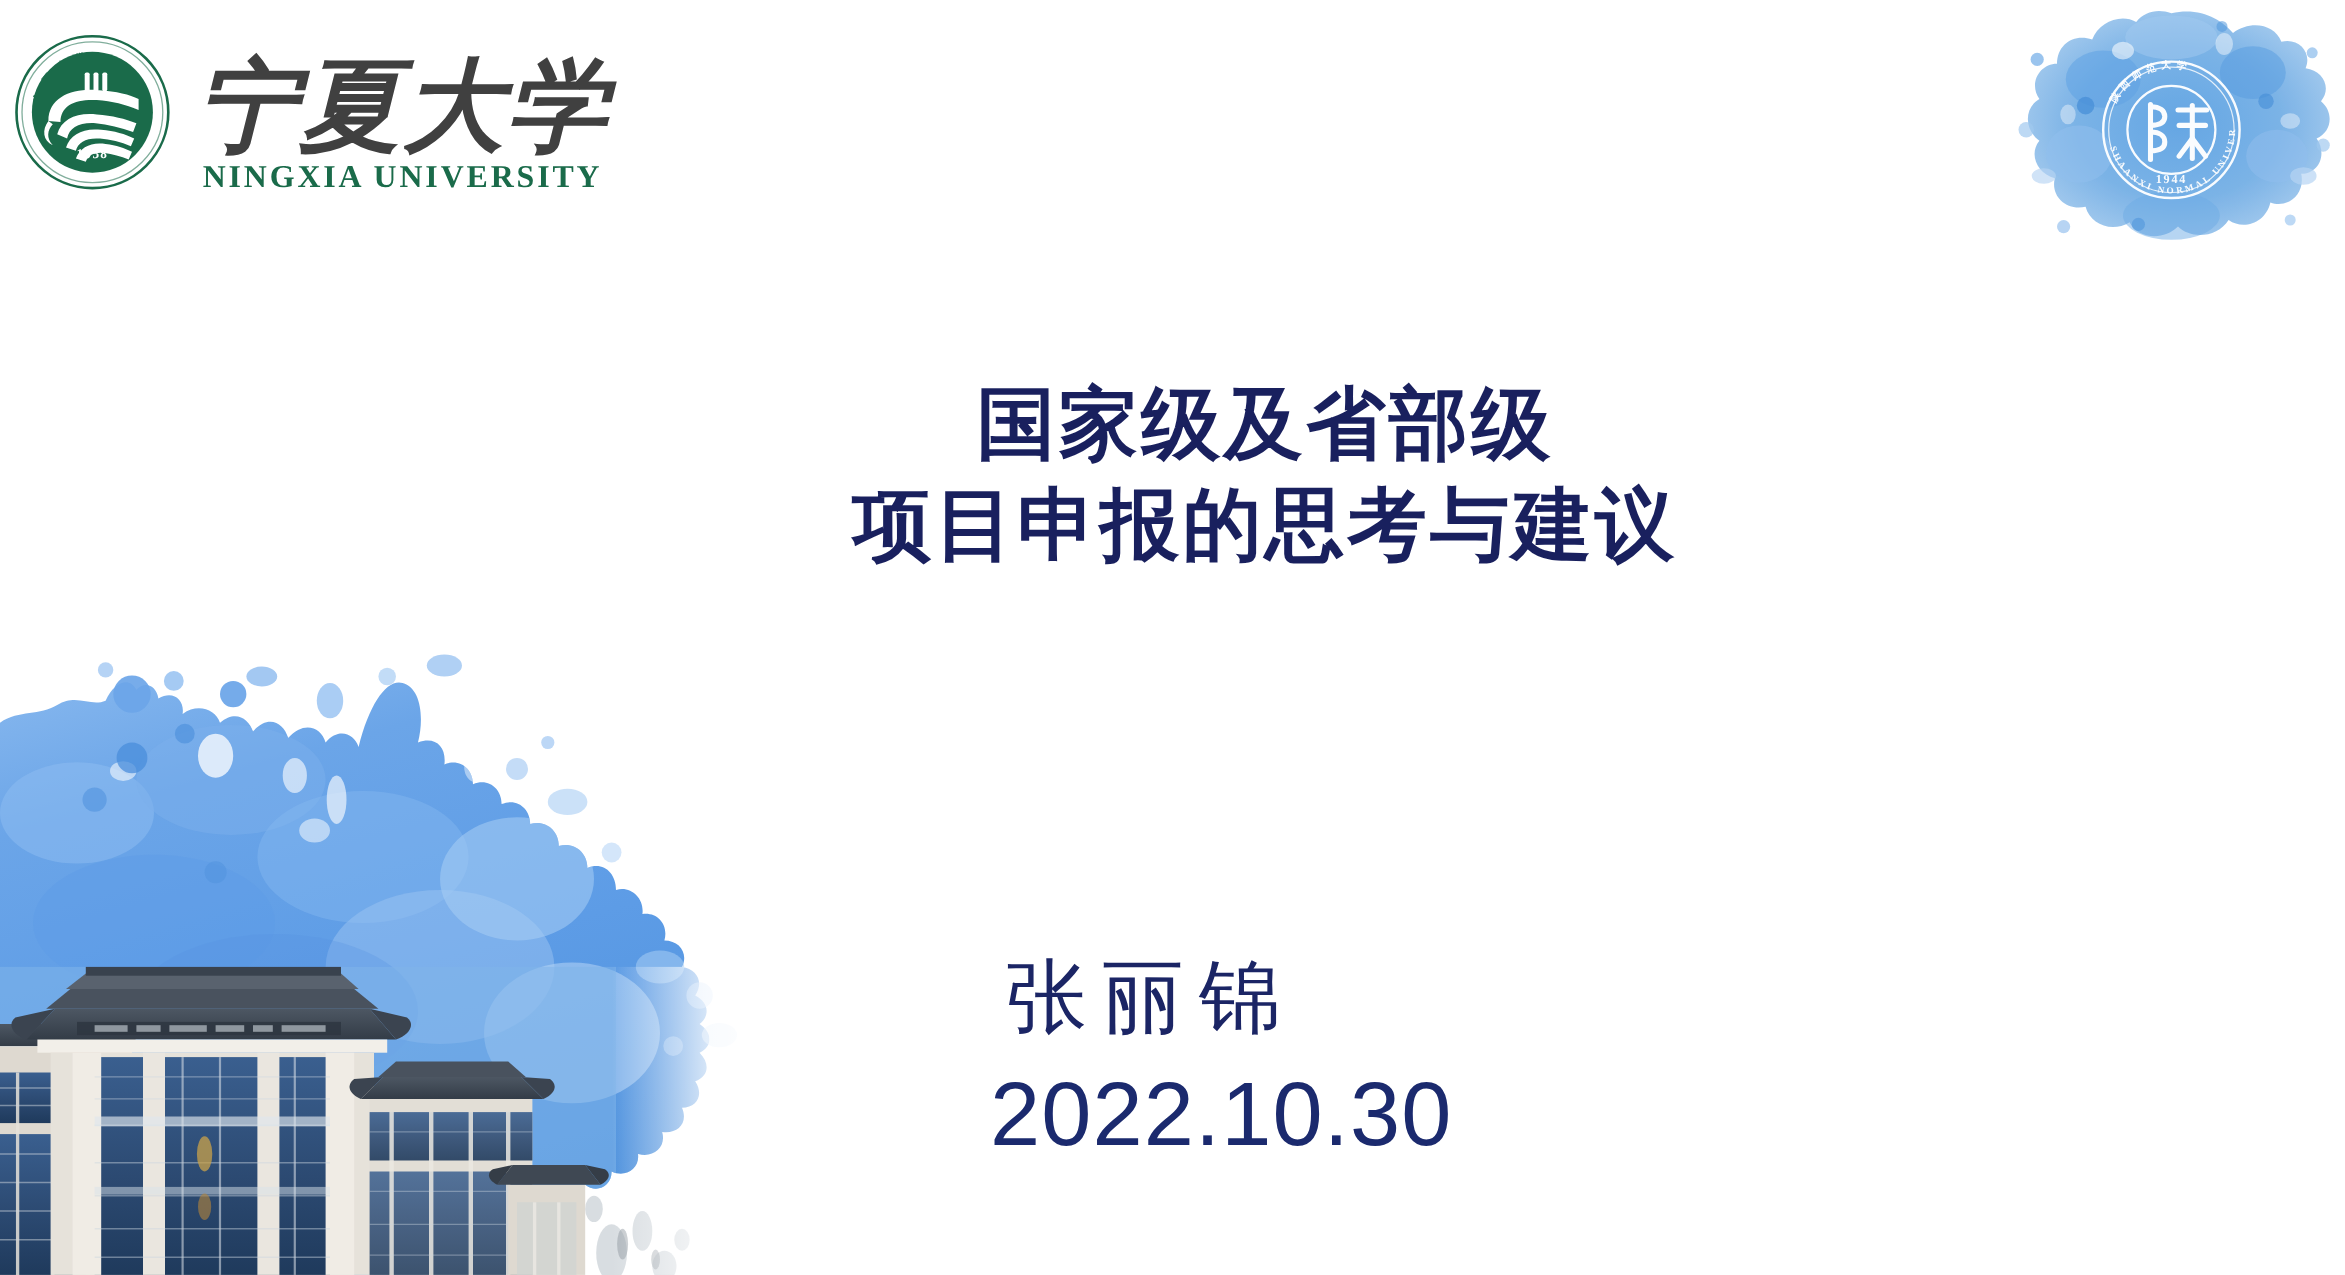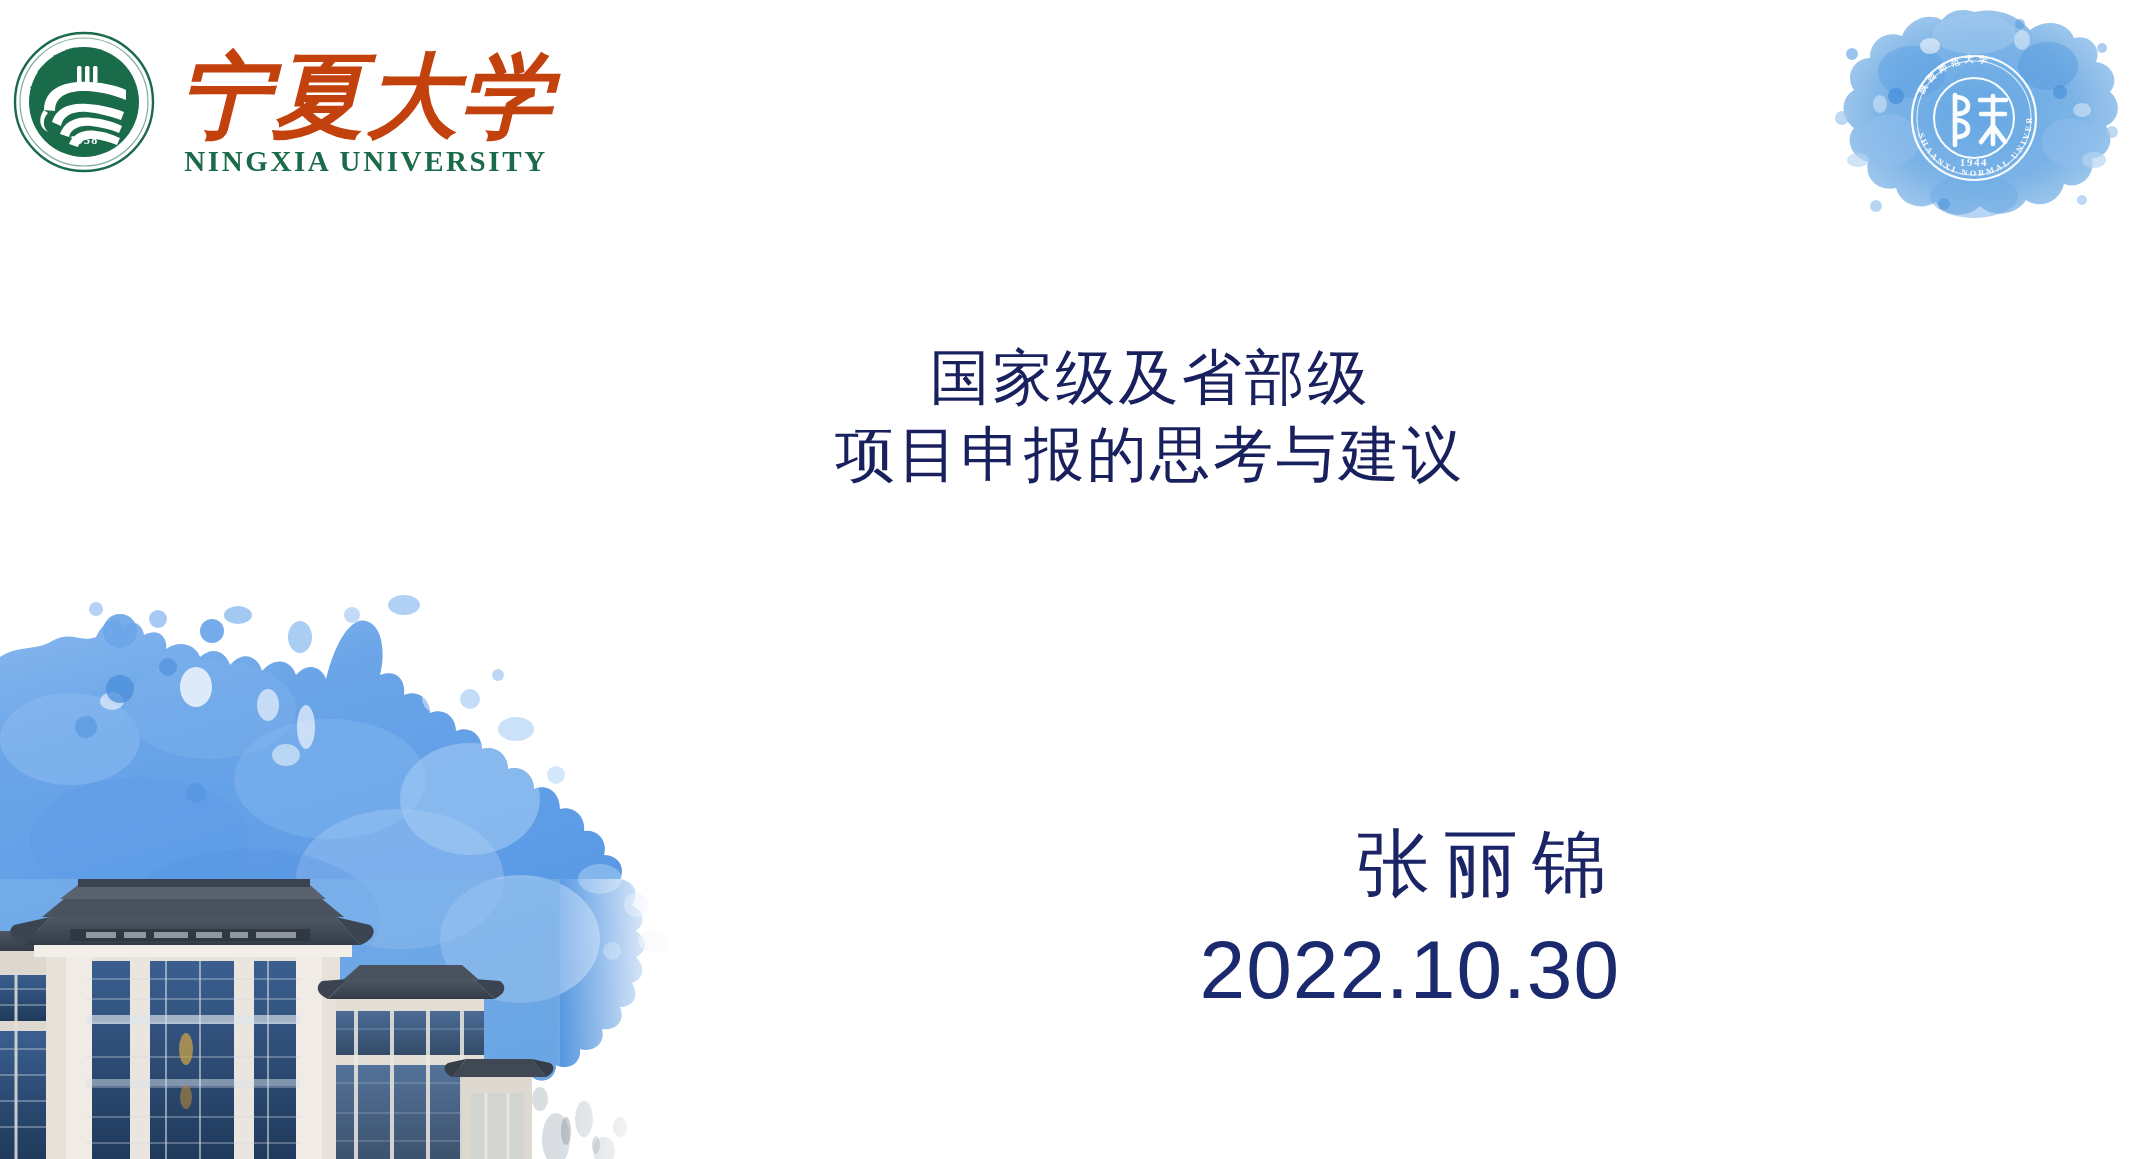--- a/index.html
+++ b/index.html
@@ -41,21 +41,21 @@
     flex-direction: column;
     align-items: center;
     justify-content: center;
     padding-top: 6px;
   }
   .nxu-cn {
     font-family: "Liberation Serif", "DejaVu Serif", serif;
     font-size: 92px;
     line-height: 0.96;
     font-weight: 700;
-    color: #c2410c;
+    color: #404040;
     letter-spacing: 2px;
     font-style: italic;
     white-space: nowrap;
   }
   .nxu-en {
     font-family: "Liberation Serif", "DejaVu Serif", serif;
     font-size: 29px;
     font-weight: 700;
     color: #1a6b4a;
     letter-spacing: 2.6px;
@@ -75,35 +75,35 @@
   
   .title-block {
     position: absolute;
     left: 560px;
     top: 340px;
     width: 1180px;
     text-align: center;
   }
   .title-line {
     font-family: "Liberation Sans", "DejaVu Sans", sans-serif;
-    font-size: 60px;
-    font-weight: 400;
+    font-size: 72px;
+    font-weight: 700;
     color: #19205e;
     line-height: 1.28;
     letter-spacing: 3px;
     white-space: nowrap;
   }
 
   
   .author-block {
     position: absolute;
     left: 900px;
-    top: 824px;
+    top: 868px;
     width: 720px;
-    text-align: right;
+    text-align: left;
   }
   .author-name {
     font-family: "Liberation Serif", "DejaVu Serif", serif;
     font-size: 74px;
     font-weight: 400;
     color: #1b2565;
     letter-spacing: 14px;
     text-indent: 14px;
     line-height: 1.1;
   }

